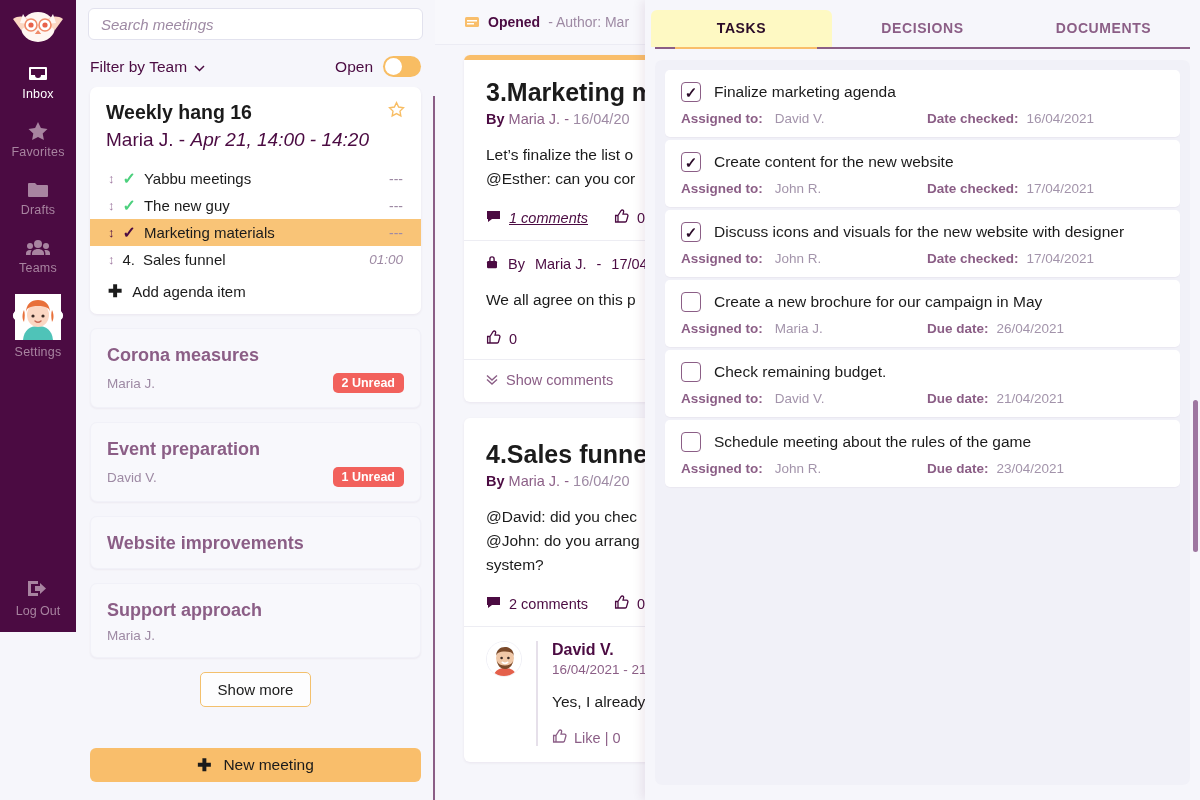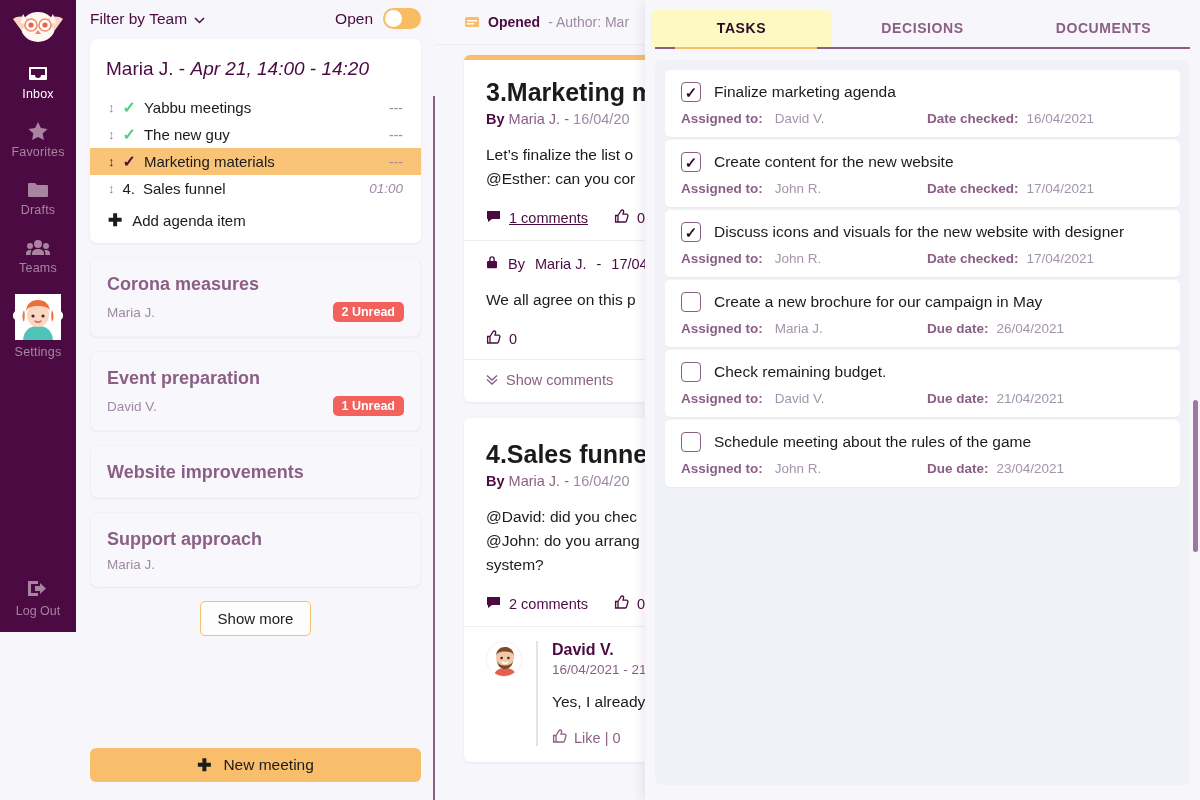--- a/index.html
+++ b/index.html
@@ -155,21 +155,21 @@
   }
   .post-accent { height:5px; background:#F9BE6B; }
   .post-inner { padding: 18px 22px 14px 22px; }
   .post-title { font-size:25px; font-weight:bold; color:#1B1B1B; white-space:nowrap; }
   .post-by { font-size:14.5px; margin-top:4px; color:#8B5E86; white-space:nowrap; }
   .post-by b { color:#4B0B42; }
   .post-by .date { color:#9E8AA4; }
   .post-text { font-size:15.5px; color:#1B1B1B; margin-top:16px; line-height:1.55; white-space:nowrap; }
   .post-actions { display:flex; align-items:center; gap:26px; margin-top:18px; font-size:14.5px; color:#4B0B42; }
   .post-actions .c { display:flex; align-items:center; gap:8px; cursor:pointer; }
-  .post-actions u { text-decoration: underline; }
+  .post-actions u { text-decoration: underline; font-style: italic; }
   .post-div { border-top:1px solid #EDEDF3; }
   .post-lockrow { display:flex; align-items:center; gap:10px; font-size:14.5px; color:#4B0B42; }
   .post-lockrow .lock { color:#4B0B42; font-size:14px; }
   .comment { display:flex; gap:14px; padding: 14px 22px 16px 22px; }
   .c-avatar {
     width:36px; height:36px; border-radius:50%; background:#FFFFFF;
     overflow:hidden; flex:0 0 36px; border:1px solid #F0F0F6;
   }
   .c-body { border-left:2px solid #E6E0EA; padding-left:14px; flex:1 1 auto; }
   .c-name { font-size:16px; font-weight:bold; color:#4B0B42; }
@@ -301,20 +301,23 @@
         <svg width="22" height="17" viewBox="0 0 22 17" fill="currentColor">
             <path d="M1 1h10v3H4v9h7v3H1V1z"></path>
             <path d="M13 3l6 5.5L13 14v-3H8V6h5V3z"></path>
           </svg>
       </span>
       <span class="lbl">Log Out</span>
     </div>
   </div>
 
   <div class="meetings">
+    <div class="search-wrap">
+      <input class="search-input" type="text" placeholder="Search meetings" style="">
+    </div>
 
     <div class="filter-row">
       <div class="filter-left">
         <span>Filter by Team</span>
         <span>
           <svg width="11" height="7" viewBox="0 0 11 7" fill="none" stroke="#4B0B42" stroke-width="1.5">
               <path d="M1 1l4.5 4.5L10 1"></path>
             </svg>
         </span>
       </div>
@@ -322,20 +325,28 @@
         <span>Open</span>
         <span class="toggle">
           <span class="knob"></span>
         </span>
       </div>
     </div>
 
     <div class="mlist">
 
       <div class="mcard selected-meeting">
+        <div class="mcard-top">
+          <div class="mcard-title">Weekly hang 16</div>
+          <div class="star">
+            <svg width="17" height="17" viewBox="0 0 20 19" fill="none" stroke="#F8BD63" stroke-width="1.6">
+                <path d="M10 1.4l2.5 5.2 5.7.8-4.1 4 1 5.6L10 14.3 4.9 17l1-5.6-4.1-4 5.7-.8z"></path>
+              </svg>
+          </div>
+        </div>
         <div class="mcard-sub">
           <span>Maria J.</span>
           <span>-</span>
           <em>Apr 21, 14:00 - 14:20</em>
         </div>
 
         <div class="agenda">
           <div class="agenda-row">
             <span class="agenda-drag">↕</span>
             <span class="agenda-check done">✓</span>

